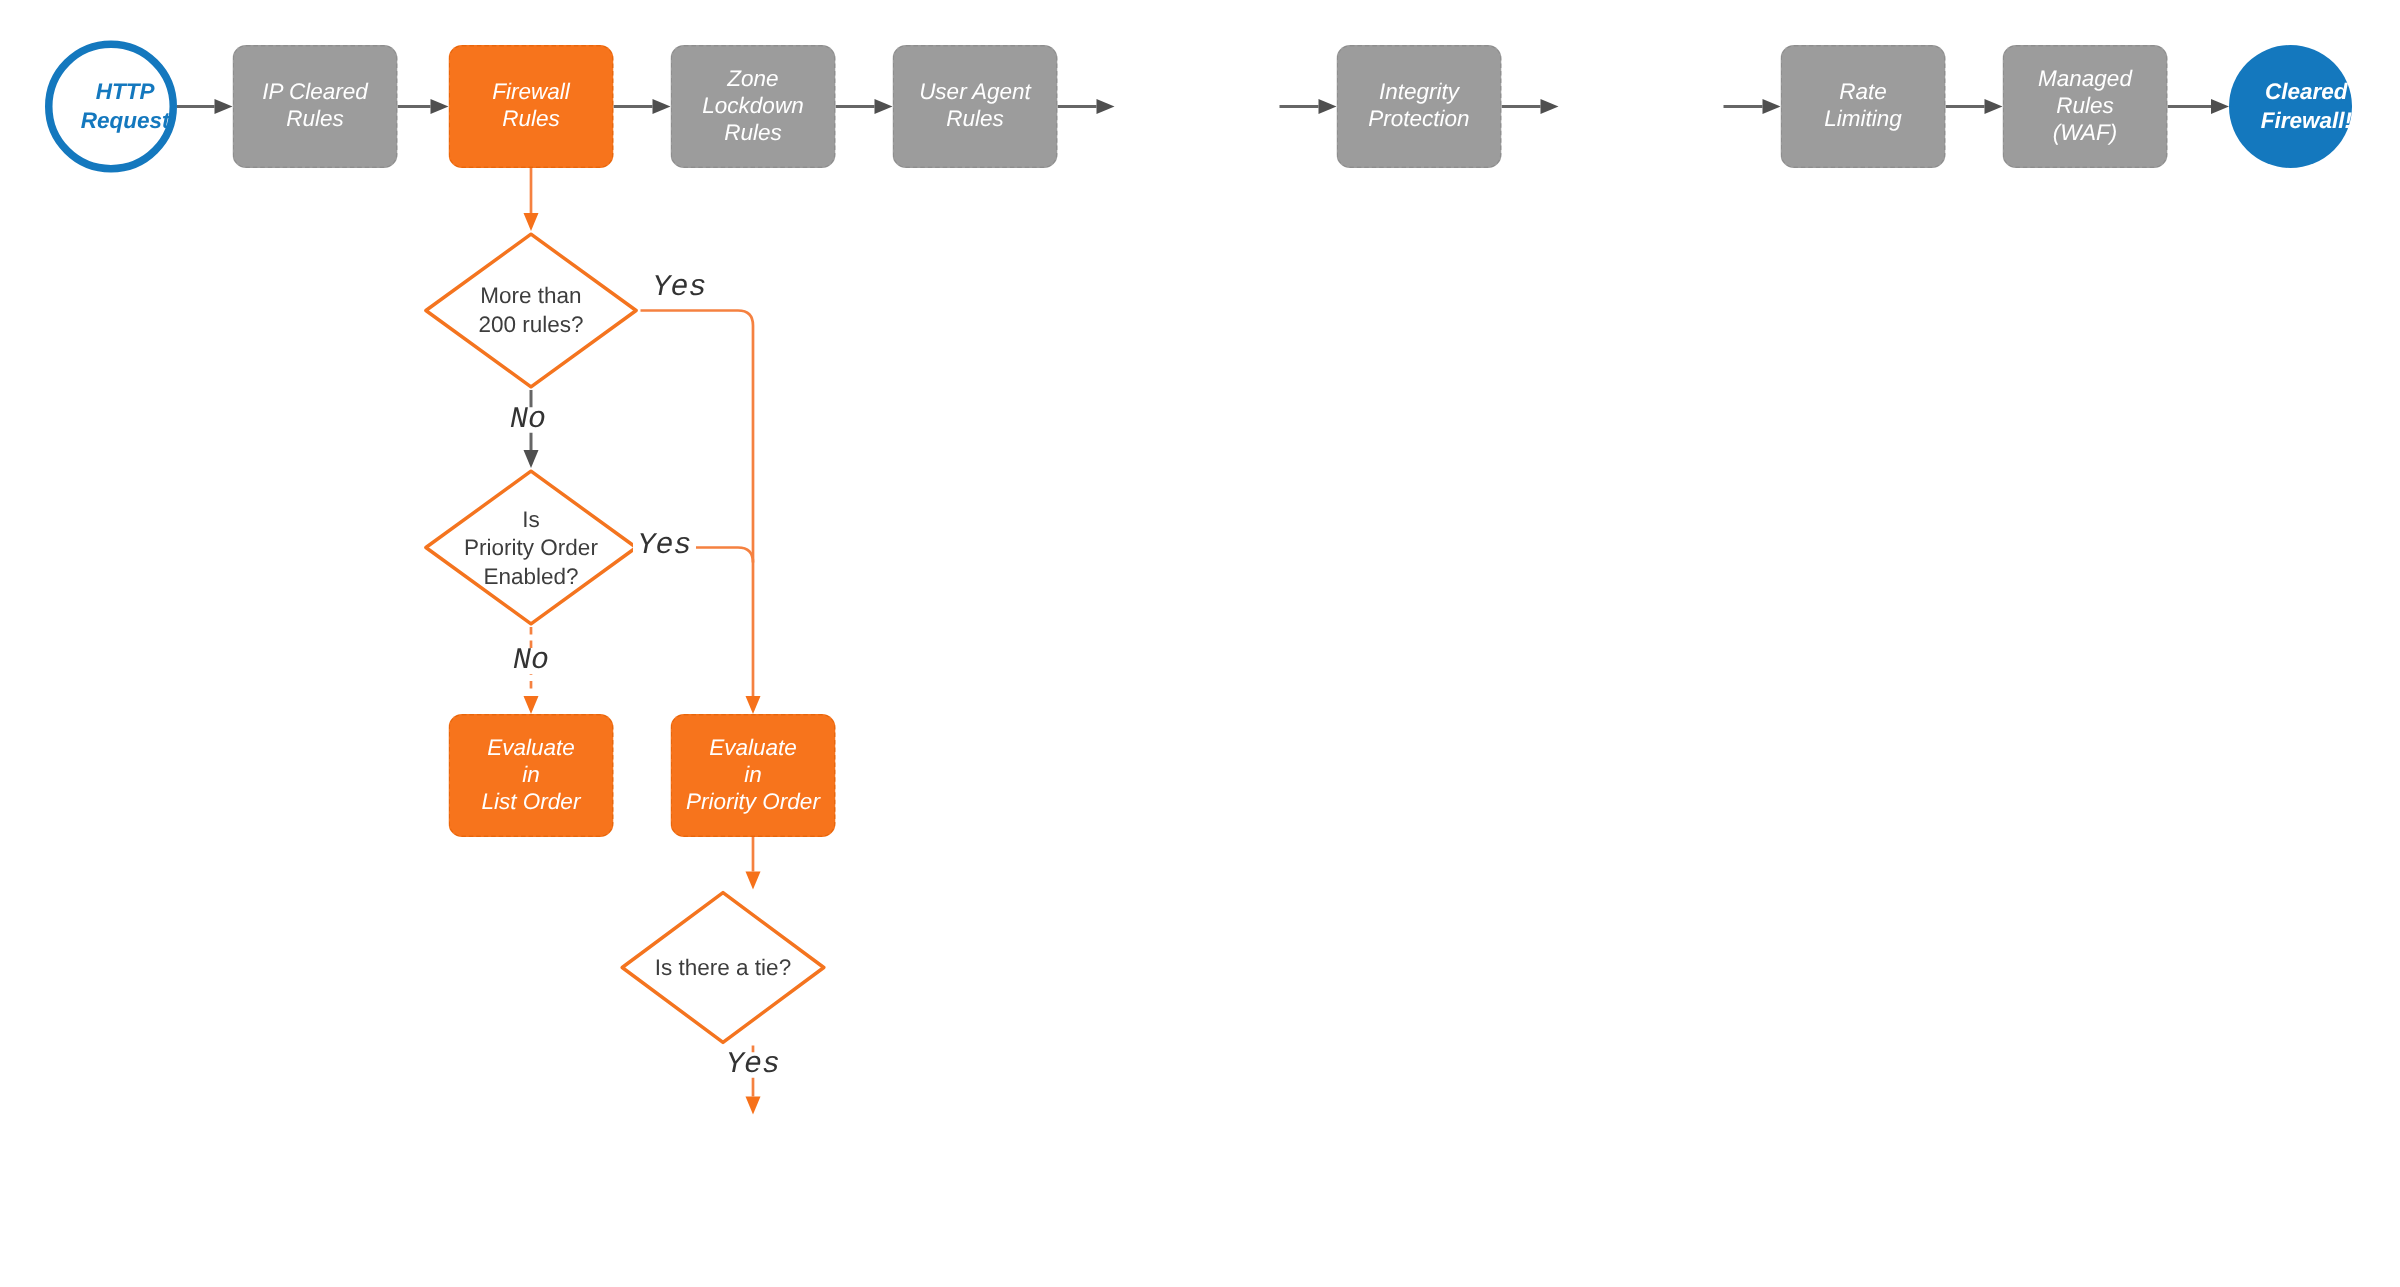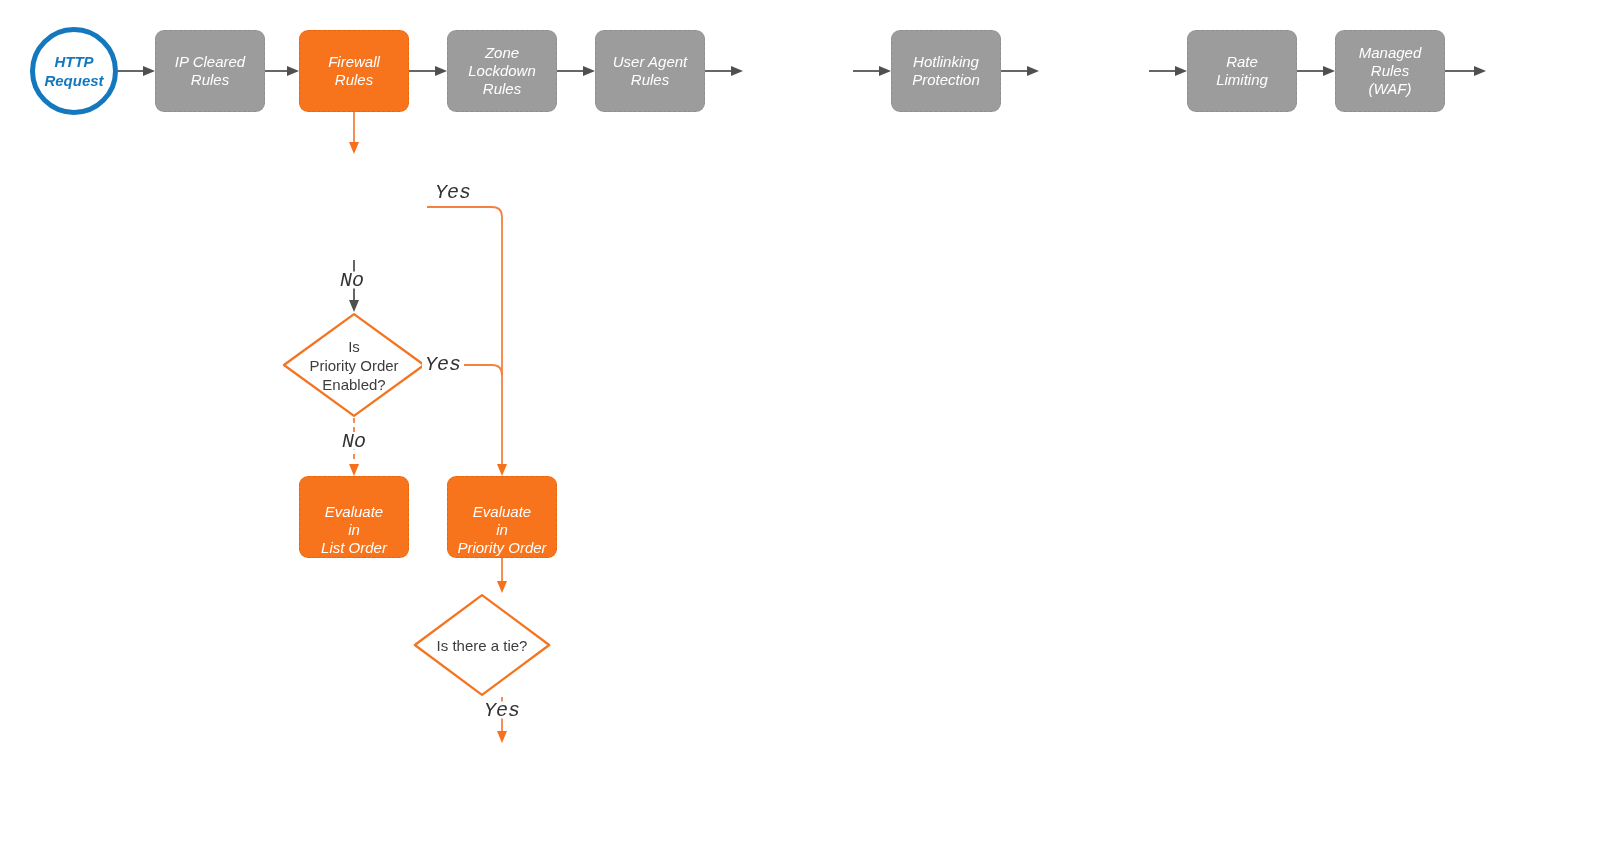--- a/index.html
+++ b/index.html
@@ -29,27 +29,27 @@
     position:absolute; top:30px; width:110px; height:82px;
     border-radius:9px; display:flex; align-items:center; justify-content:center;
     text-align:center; color:#fff; font-style:italic; font-size:15px;
     line-height:18px; white-space:pre-line; padding:2px;
   }
   .stage.gray   { background:var(--stage-gray);   border:1px dashed var(--stage-gray-border); }
   .stage.orange, .action { background:var(--accent-orange); border:1px dashed var(--accent-orange-border); }
 
   .action {
     position:absolute; width:110px; height:82px; border-radius:9px;
-    display:flex; align-items:flex-end; justify-content:center; text-align:center;
+    display:flex; align-items:center; justify-content:center; text-align:center;
     color:#fff; font-style:italic; font-size:15px; line-height:18px; white-space:pre-line;
   }
 
   .terminal {
     position:absolute; border-radius:50%;
-    display:flex; align-items:center; justify-content:center; text-align:center;
+    display:flex; align-items:center; justify-content:flex-end; text-align:center;
     font-weight:bold; font-style:italic; font-size:15px; line-height:19px; white-space:pre-line;
   }
   .terminal.start {
     left:30px; top:27px; width:88px; height:88px;
     background:#fff; border:5px solid var(--brand-blue); color:var(--brand-blue);
   }
   .terminal.end {
     left:1486px; top:30px; width:82px; height:82px;
     background:var(--brand-blue); color:#fff;
   }
@@ -128,29 +128,40 @@
 
   <div class="stage gray" style="left:155px"><span>IP Cleared
 Rules</span></div>
   <div class="stage orange" style="left:299px"><span>Firewall
 Rules</span></div>
   <div class="stage gray" style="left:447px"><span>Zone
 Lockdown
 Rules</span></div>
   <div class="stage gray" style="left:595px"><span>User Agent
 Rules</span></div>
-  <div class="stage gray" style="left:891px"><span>Hotlinking
+  <div class="stage gray" style="left:891px"><span>Integrity
 Protection</span></div>
   <div class="stage gray" style="left:1187px"><span>Rate
 Limiting</span></div>
   <div class="stage gray" style="left:1335px"><span>Managed
 Rules
 (WAF)</span></div>
 
+  <div class="terminal end">
+    <span>Cleared
+Firewall!</span>
+  </div>
 
+  <div class="diamond" style="left:281px; top:154px; width:146px; height:106px">
+    <svg viewBox="0 0 100 100" preserveAspectRatio="none">
+        <path d="M50,2 L98,50 L50,98 L2,50 Z"></path>
+      </svg>
+    <span class="d-label">More than
+200 rules?</span>
+  </div>
 
   <div class="diamond" style="left:281px; top:312px; width:146px; height:106px">
     <svg viewBox="0 0 100 100" preserveAspectRatio="none">
         <path d="M50,2 L98,50 L50,98 L2,50 Z"></path>
       </svg>
     <span class="d-label">Is
 Priority Order
 Enabled?</span>
   </div>
 

